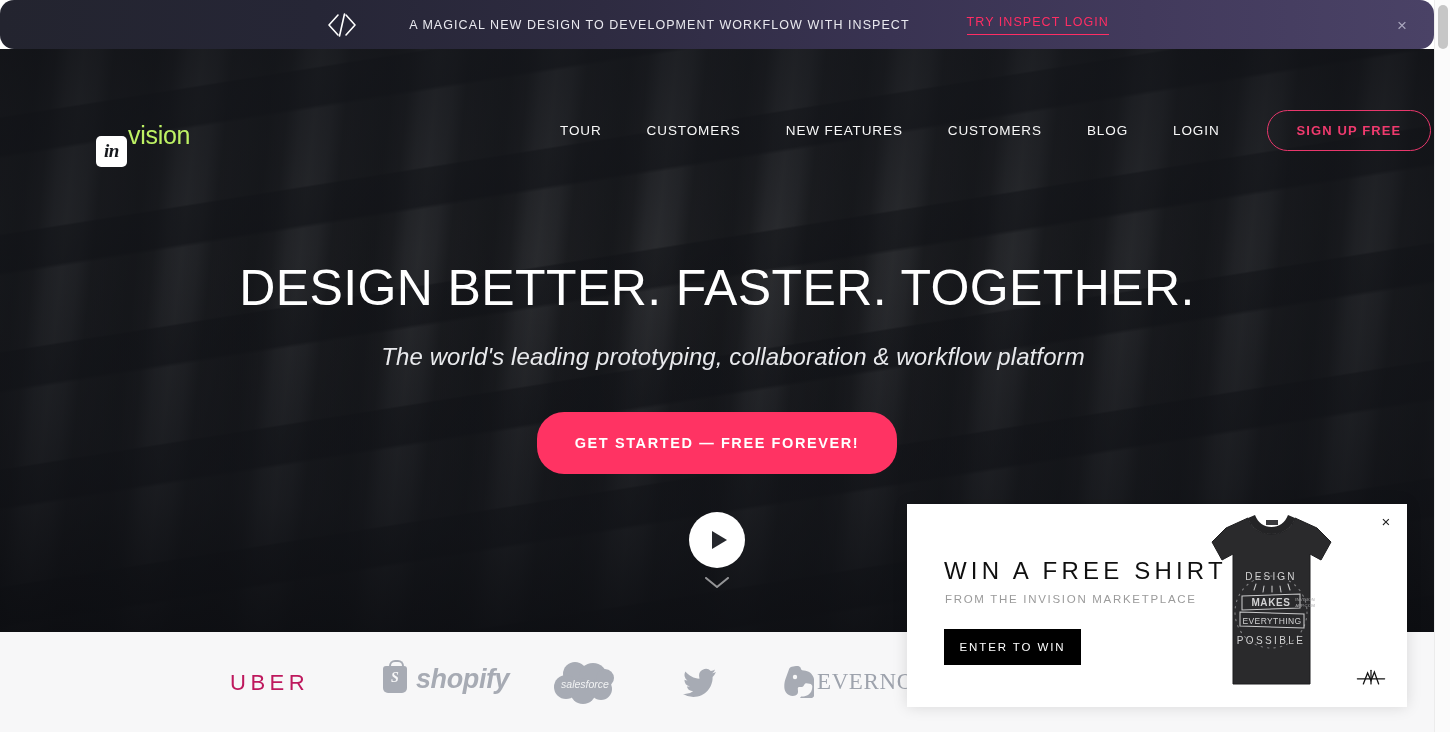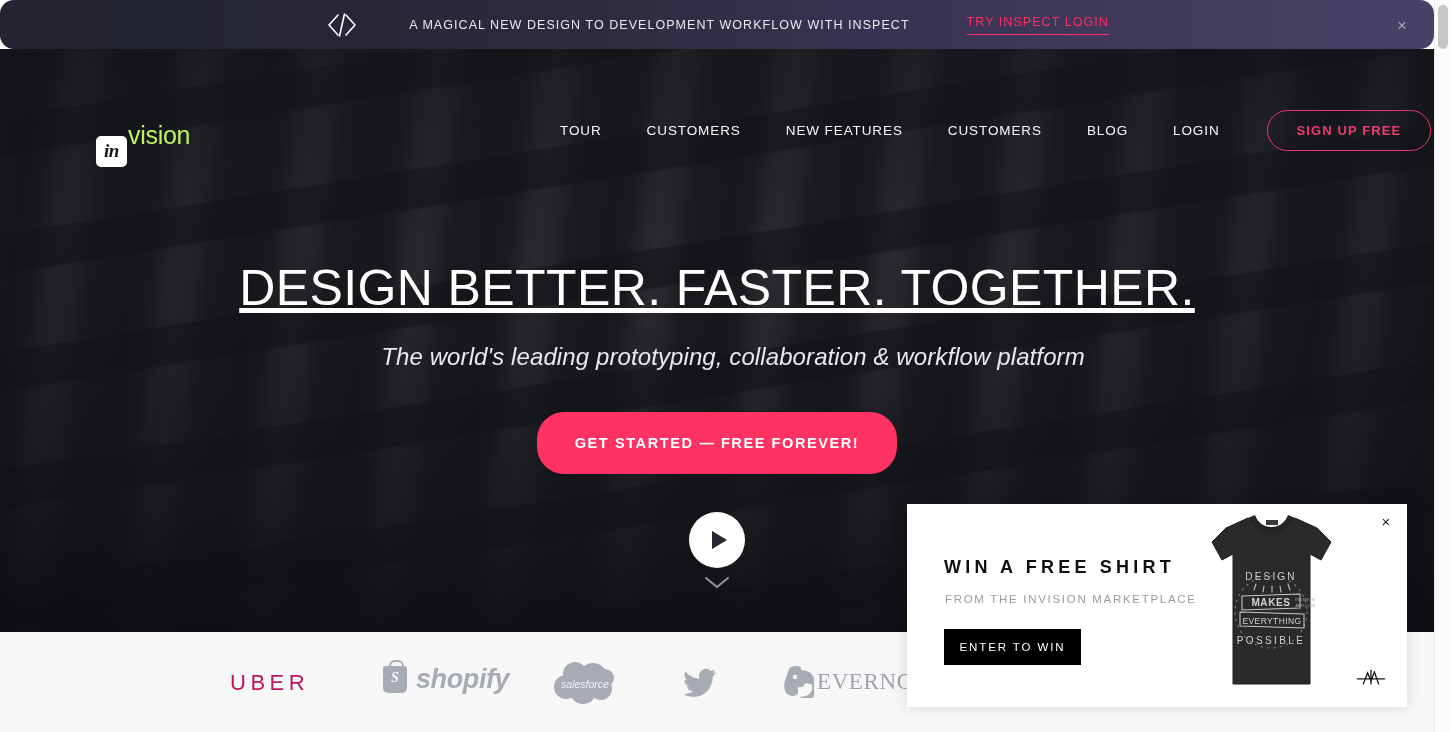--- a/index.html
+++ b/index.html
@@ -213,21 +213,20 @@
   #headline {
     position: absolute;
     top: 212px;
     width: 100%;
     color: #ffffff;
     font-size: 50px;
     font-weight: 300;
     letter-spacing: 0.4px;
     line-height: 1.08;
     white-space: nowrap;
-    text-decoration: underline;
   }
   #subhead {
     position: absolute;
     top: 294px;
     width: 100%;
     color: #e8e9ec;
     font-size: 24px;
     font-style: italic;
     font-weight: 300;
     letter-spacing: 0.1px;
@@ -373,24 +372,24 @@
     cursor: pointer;
     color: #1b1b1b;
     font-size: 15px;
     line-height: 18px;
     text-align: center;
     font-weight: 400;
   }
   #popup-title {
     position: absolute;
     left: 37px; top: 53px;
-    font-size: 18px;
+    font-size: 24px;
     letter-spacing: 4.2px;
     color: #101010;
-    font-weight: 700;
+    font-weight: 400;
     white-space: nowrap;
   }
   #popup-subtitle {
     position: absolute;
     left: 38px; top: 89px;
     font-size: 11.5px;
     letter-spacing: 1.7px;
     color: #9b9b9b;
     font-weight: 400;
     white-space: nowrap;

